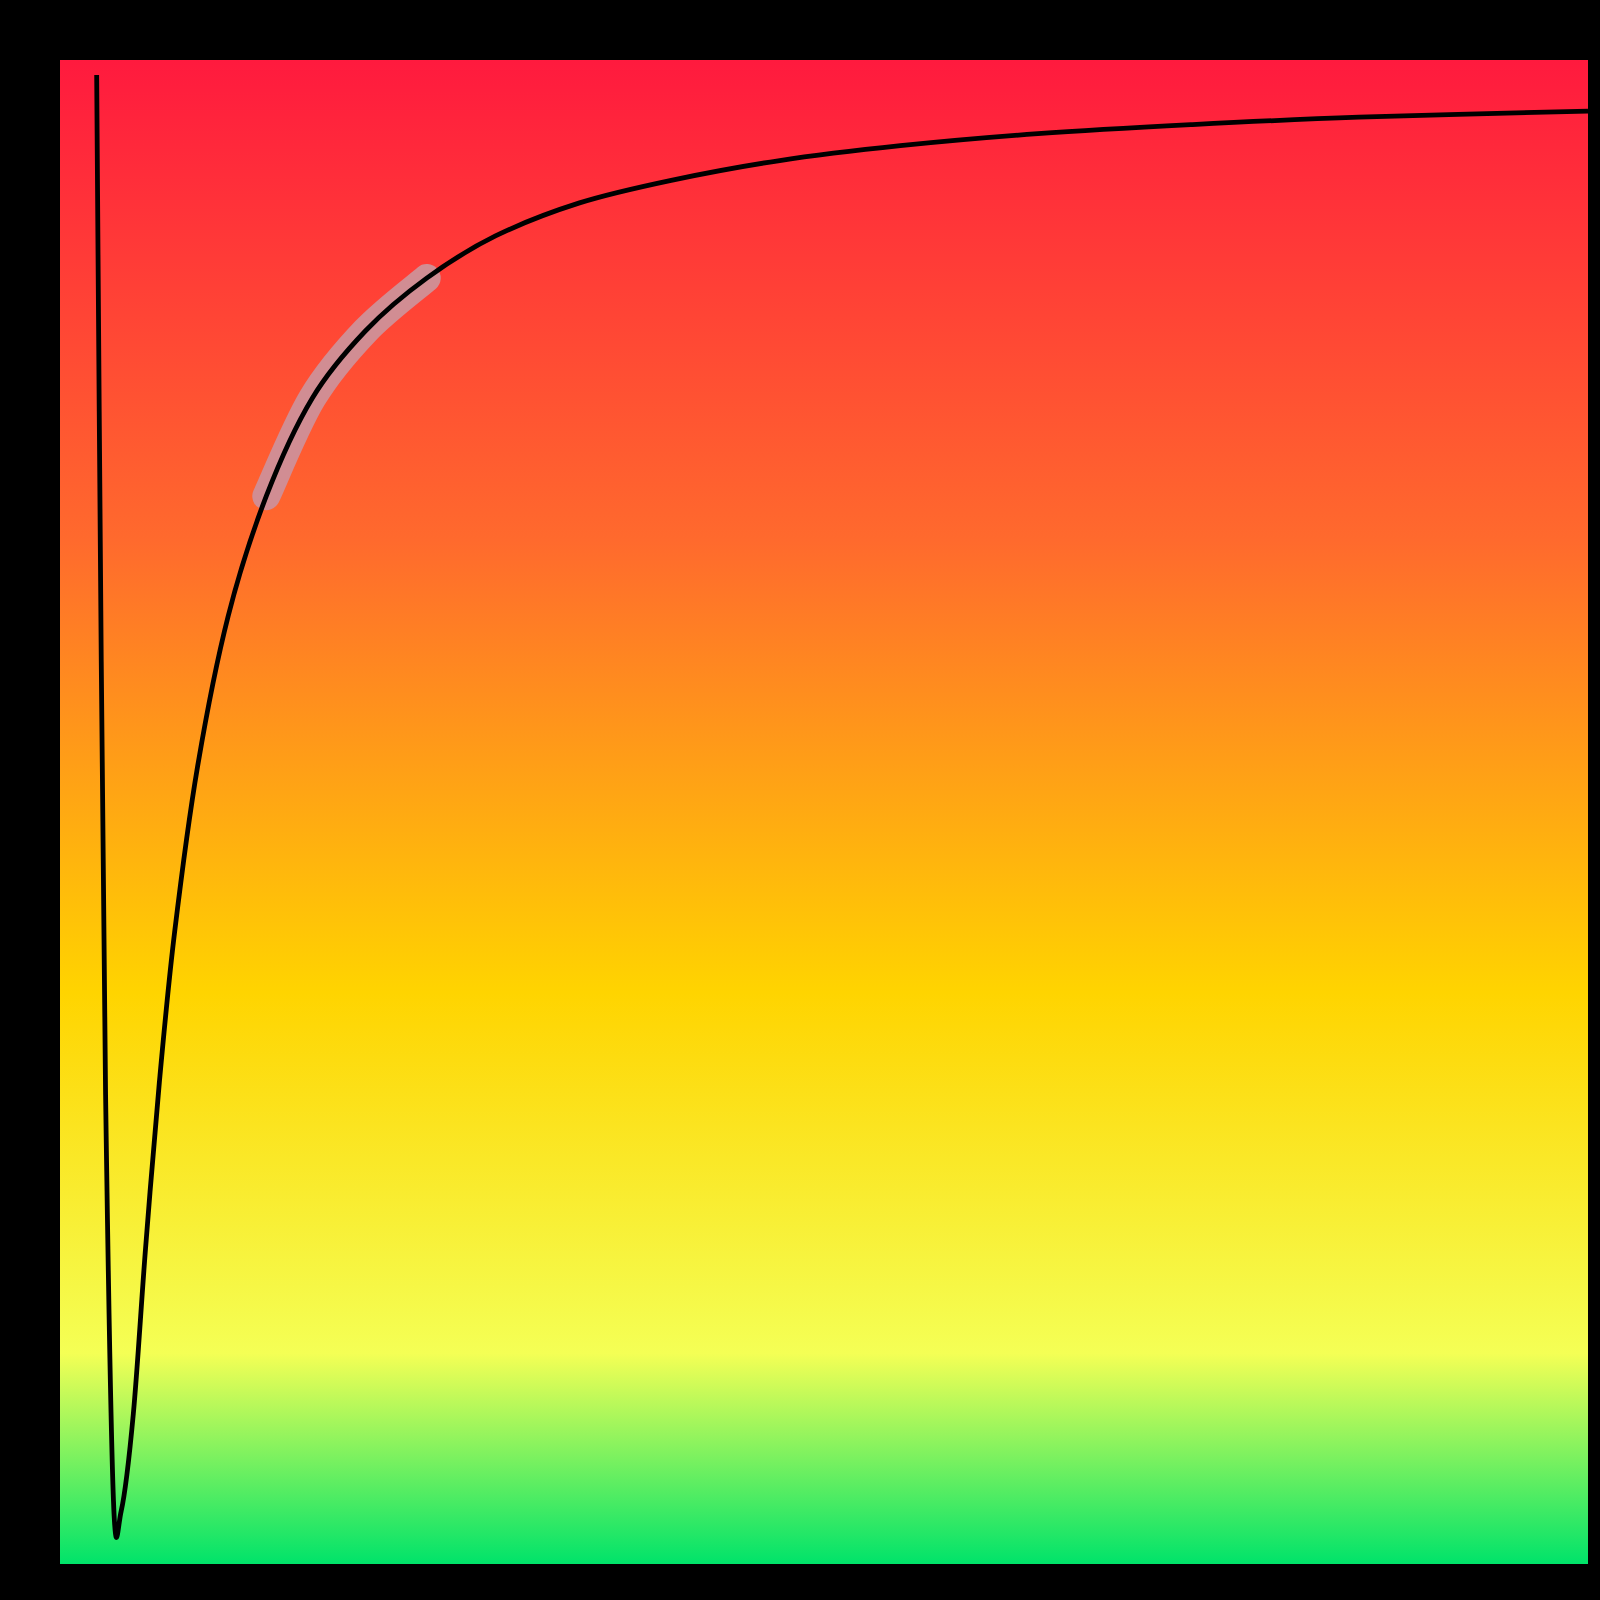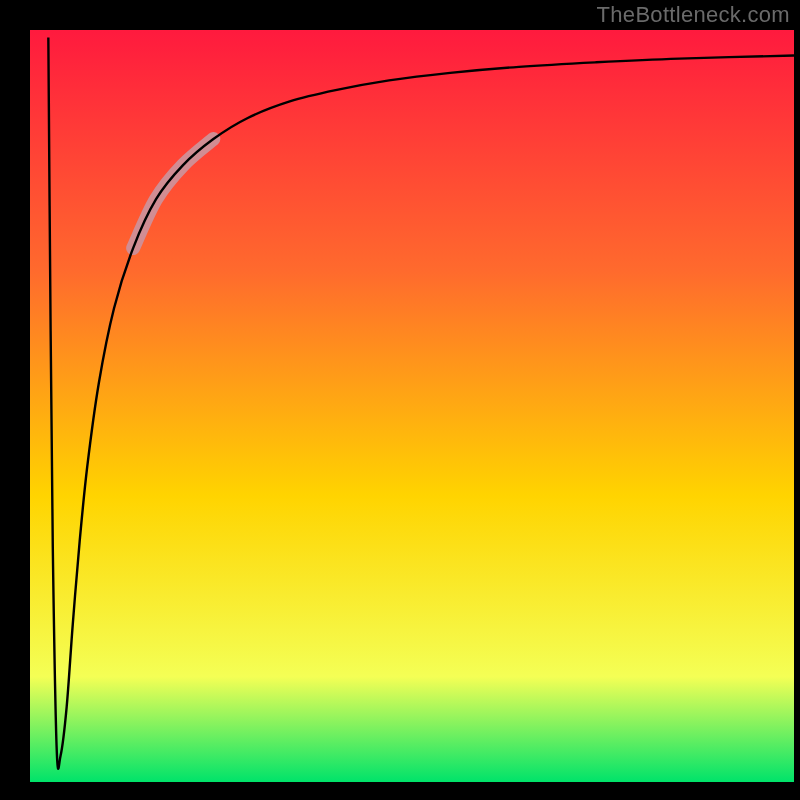--- a/index.html
+++ b/index.html
@@ -28,21 +28,20 @@
     user-select: none;
   }
   svg {
     display: block;
   }
 </style>
 </head>
 <body>
 
 <div id="chart-root">
-  <div class="watermark">TheBottleneck.com</div>
 
   <svg id="chart-svg" width="800" height="800" viewBox="0 0 800 800">
     <defs>
       <linearGradient id="bg-grad" x1="0" y1="0" x2="0" y2="1">
         <stop id="g-stop-top" offset="0%" stop-color="#ff1a3e"></stop>
         <stop id="g-stop-29" offset="32%" stop-color="#ff6a2d"></stop>
         <stop id="g-stop-mid" offset="62%" stop-color="#ffd400"></stop>
         <stop id="g-stop-80" offset="86%" stop-color="#f4ff55"></stop>
         <stop id="g-stop-bottom" offset="100%" stop-color="#00e36a"></stop>
       </linearGradient>

